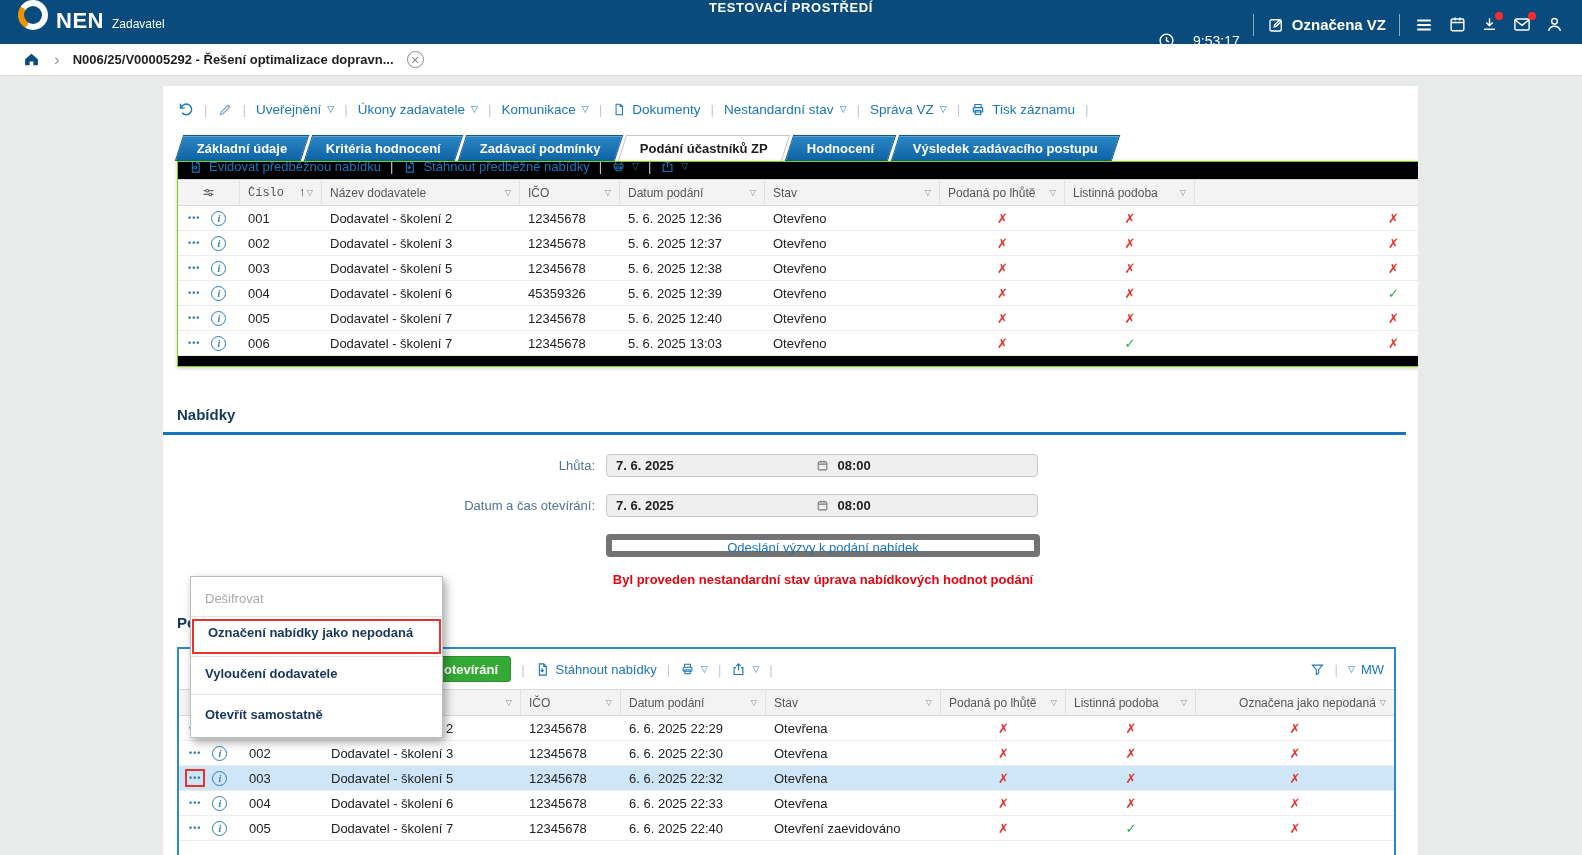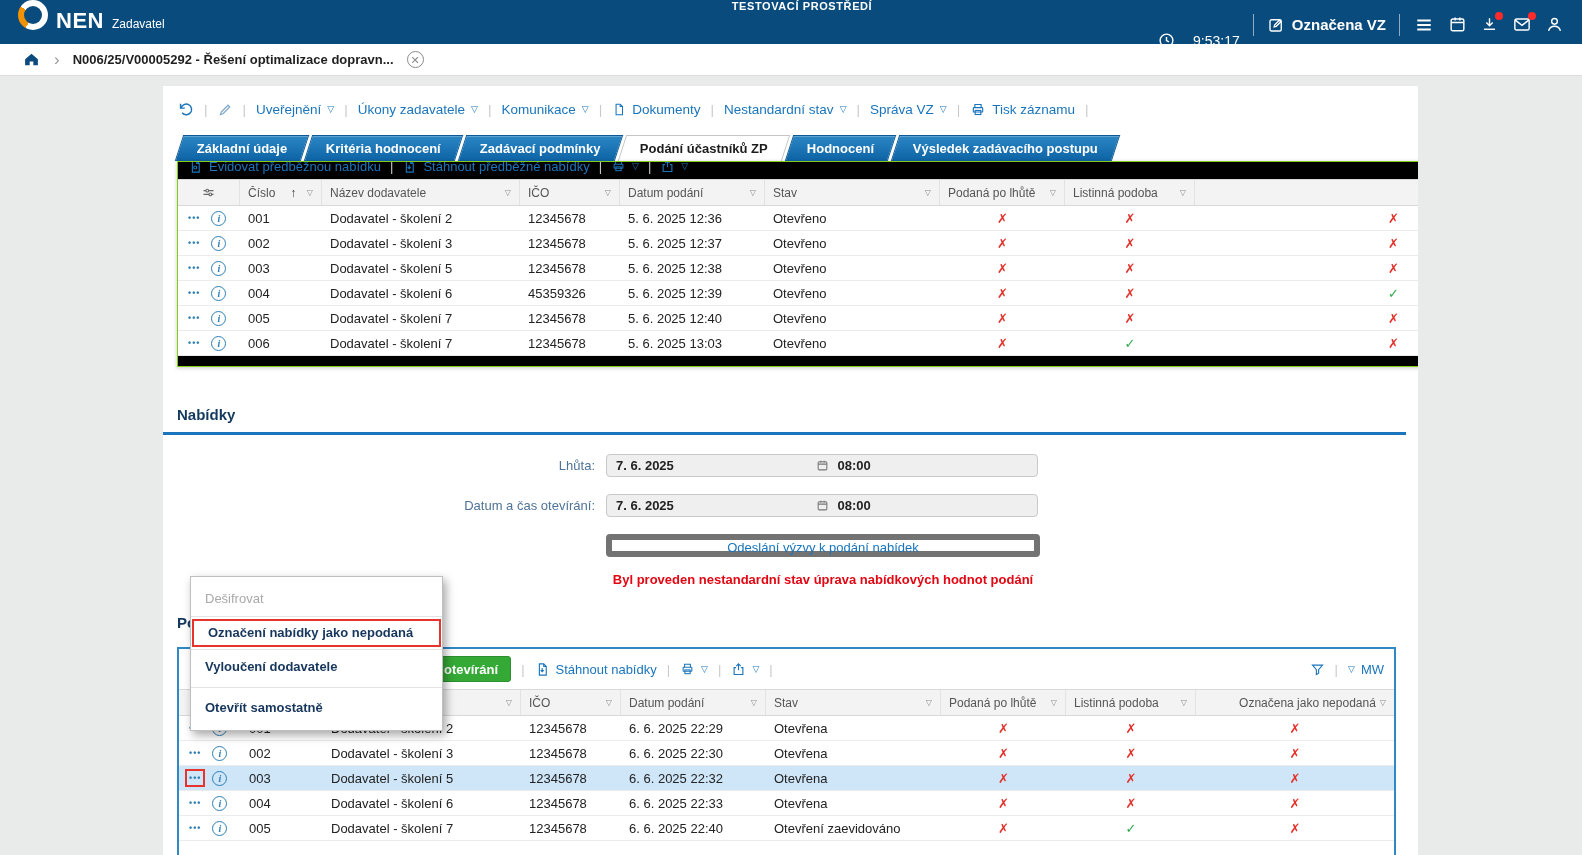--- a/index.html
+++ b/index.html
@@ -8,21 +8,21 @@
   body { background:#e9eaea; font-family:"Liberation Sans","DejaVu Sans",sans-serif; font-size:13px; color:#222; }
   svg { display:block; }
 
   
   .topbar { position:absolute; left:0; top:0; width:1582px; height:44px; background:#0a4b7d; display:flex; align-items:flex-start; padding:0 18px; color:#fff; }
   .brand { display:flex; align-items:flex-end; gap:8px; }
   .logo { width:30px; height:30px; border-radius:50%; background:conic-gradient(from 210deg,#f39200 0 95deg,#ffffff 95deg 360deg); position:relative; margin-bottom:2px; }
   .logo::after { content:""; position:absolute; left:6px; top:6px; width:18px; height:18px; border-radius:50%; background:#0a4b7d; }
   .brand-name { font-size:22px; font-weight:bold; letter-spacing:.5px; line-height:22px; }
   .brand-sub { font-size:12px; padding-bottom:1px; }
-  .env-title { position:absolute; left:50%; transform:translateX(-50%); font-size:11px; font-weight:bold; letter-spacing:.6px;margin-left:11px; }
+  .env-title { position:absolute; left:50%; transform:translateX(-50%); font-size:13px; font-weight:bold; letter-spacing:.6px; }
   .top-right { margin-left:auto; display:flex; align-items:center; gap:13px; }
   .vsep { width:1px; height:22px; background:rgba(255,255,255,.55); }
   .clock-wrap { display:flex; align-items:center; gap:18px; font-size:14px;margin-top:32px; }
   .createvz { display:flex; align-items:center; gap:7px; font-size:15px; font-weight:bold; background:none; border:none; color:#fff; cursor:pointer; font-family:inherit; }
   .iconbtn { position:relative; background:none; border:none; color:#fff; cursor:pointer; padding:0; }
   .badge { position:absolute; top:-3px; right:-4px; width:8px; height:8px; border-radius:50%; background:#ff2b2b; }
 
   
   .breadcrumb { position:absolute; left:0; top:44px; width:1582px; height:32px; background:#fff; border-bottom:1px solid #dcdcdc; display:flex; align-items:center; gap:13px; padding:0 22px; }
   .chev::after { content:"›"; color:#9a9a9a; font-size:17px; line-height:1; }
@@ -49,21 +49,21 @@
   .card1 { position:absolute; top:75px; left:14px; width:1416px; height:206px; background:#000000; border:1px solid #84cc16; box-shadow:0 1px 4px rgba(0,0,0,.22); }
   .cliprow { height:17px; overflow:hidden; position:relative; }
   .cliprow-in { position:absolute; left:10px; right:10px; top:-9px; height:26px; display:flex; align-items:center; gap:9px; color:#1a75bc; font-size:13px; }
   .spacer { flex:1; }
 
   .grid { display:grid; grid-template-columns:62px 82px 198px 100px 145px 175px 125px 130px 1fr; }
   .thead { height:27px; background:#f3f3f3; border-top:1px solid #d9d9d9; border-bottom:1px solid #d9d9d9; }
   .hcell { display:flex; align-items:center; justify-content:space-between; padding:0 8px; font-size:12px; color:#555; border-right:1px solid #e2e2e2; overflow:hidden; white-space:nowrap; }
   .hcell:last-child { border-right:none;justify-content:flex-end; }
   .hcell .caret { color:#8f8f8f; font-size:8px; margin-left:4px; }
-  .hcell-left { display:flex; align-items:flex-end; gap:15px; overflow:hidden; }
+  .hcell-left { display:flex; align-items:flex-end; gap:15px; overflow:hidden;font-family:Liberation Mono, monospace; }
   .sort-asc { font-size:12px; color:#333; font-weight:bold; }
   .sort-asc::after { content:"↑"; }
   .hicon { display:flex; justify-content:center; width:100%; color:#6a6a6a; }
 
   .trow { height:25px; border-bottom:1px solid #ececec; background:#fff; }
   .trow .cell { display:flex; align-items:center; padding:0 8px; font-size:13px; color:#222; overflow:hidden; white-space:nowrap; }
   .actions { display:flex; align-items:center; gap:9px; padding-left:11px; }
   .dots { color:#2e7fb5; font-weight:bold; font-size:9px; letter-spacing:1px; cursor:pointer; padding:2px 2px; }
   .dots::after { content:"•••"; }
   .info { width:15px; height:15px; border:1.5px solid #2e7fb5; border-radius:50%; color:#2e7fb5; font-size:10px; font-style:italic; font-weight:bold; display:flex; align-items:center; justify-content:center; cursor:pointer; font-family:"Liberation Serif","DejaVu Serif",serif; }
@@ -89,21 +89,21 @@
   .podane-heading { position:absolute; top:528px; left:14px; font-size:15px; font-weight:bold; color:#14395e; }
 
   .card2 { position:absolute; top:561px; left:14px; width:1219px; height:260px; background:#fff; border:2px solid #2f89c5; }
   .toolbar2 { height:40px; display:flex; align-items:center; gap:10px; padding:0 10px; color:#1a75bc; font-size:13px; }
   .green-btn { margin-left:234px; height:26px; padding:0 12px; background:#35a936; border:1px solid #2c8f2d; border-radius:3px; color:#fff; font-weight:bold; font-size:13px; font-family:inherit; cursor:pointer; white-space:nowrap; }
 
   
   .ctxmenu { position:absolute; left:190px; top:576px; width:253px; background:#fff; border:1px solid #bfbfbf; box-shadow:3px 4px 9px rgba(0,0,0,.35); z-index:50; padding:7px 0; }
   .mi { height:30px; line-height:30px; padding:0 14px; font-size:13px; font-weight:bold; color:#16365c; cursor:pointer; white-space:nowrap; }
   .mi.disabled { color:#a9a9a9; font-weight:normal; cursor:default; }
-  .mi.hl { height:28px; line-height:24px; border:2px solid #e6342c; margin:0 1px; }
+  .mi.hl { height:35px; line-height:24px; border:2px solid #e6342c; margin:0 1px; }
   .mdiv { border-top:1px solid #e3e3e3; margin:2px 0; }
   .mdiv.big { margin:5px 0; }
 </style>
 </head>
 <body>
 
 <div class="topbar">
   <div class="brand">
     <span class="logo"></span>
     <span class="brand-name">NEN</span>

